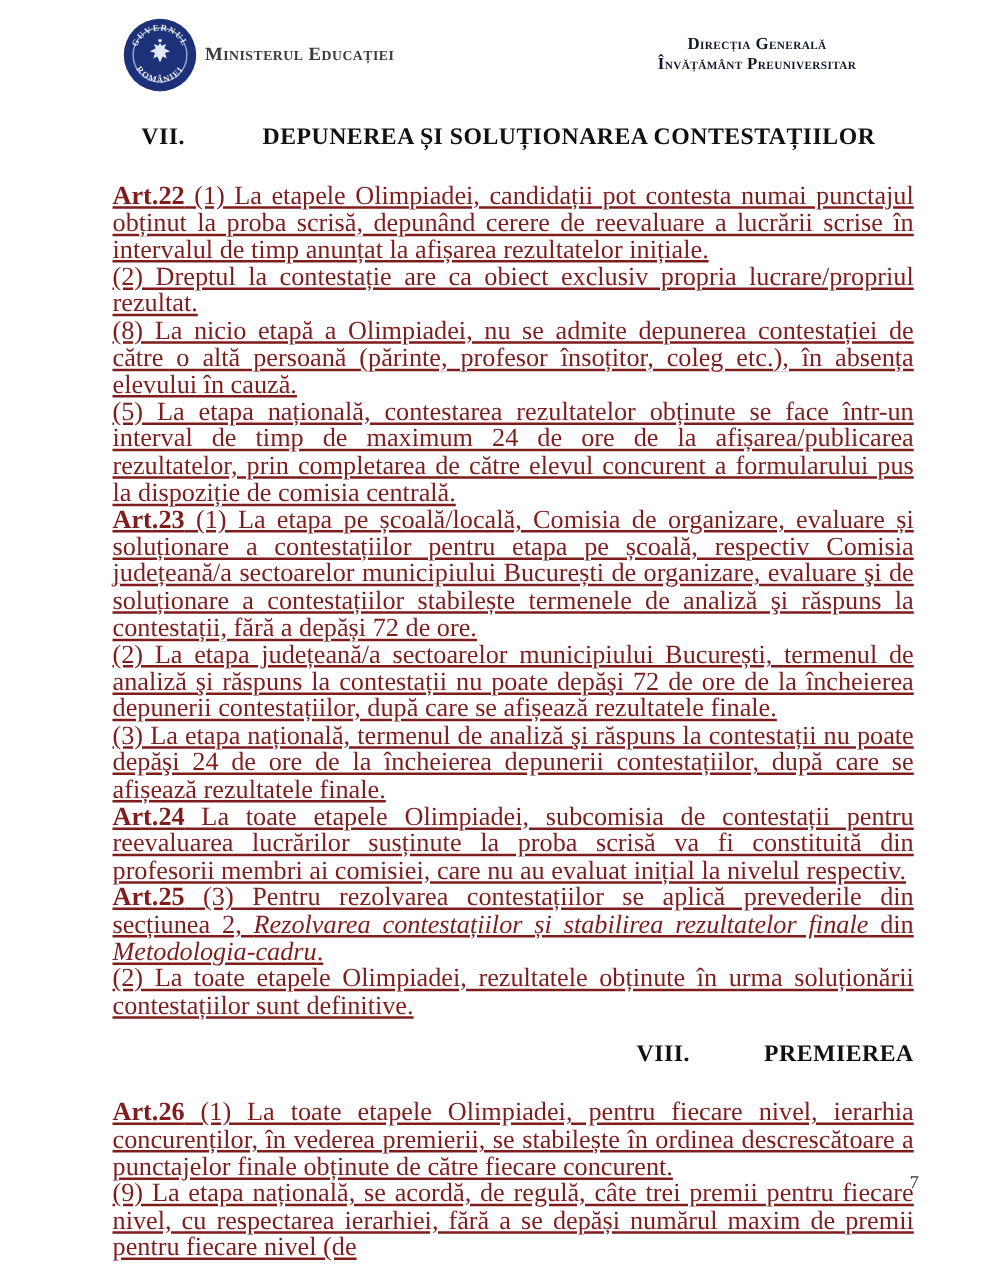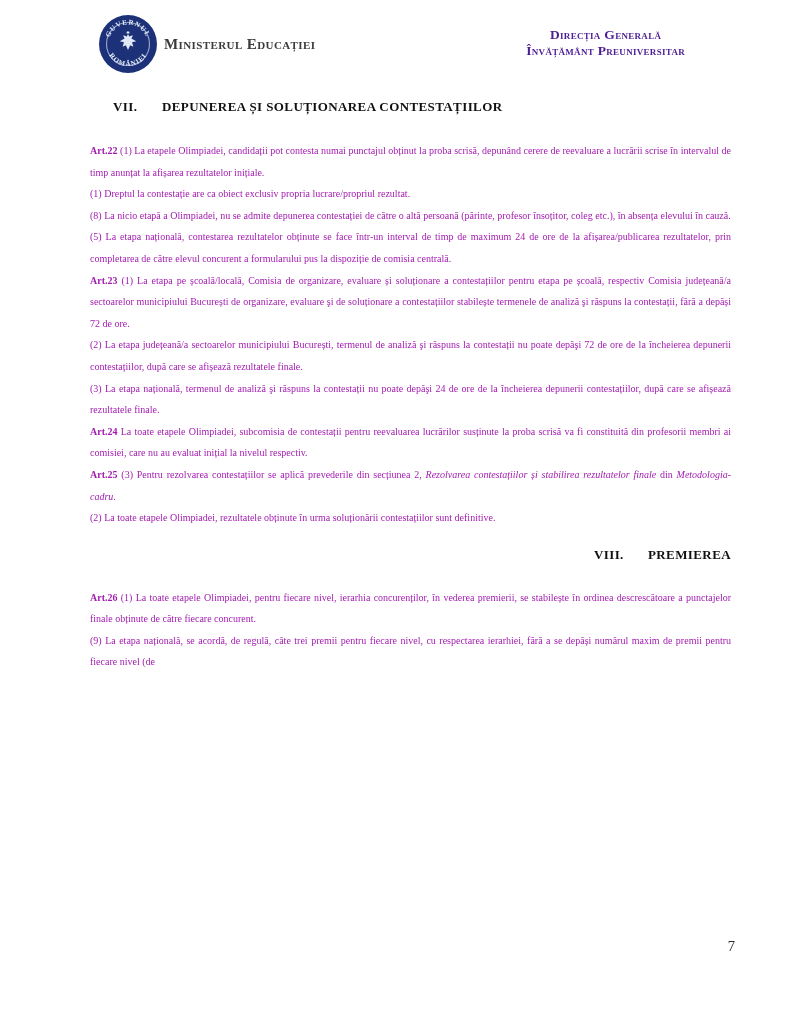--- a/index.html
+++ b/index.html
@@ -45,49 +45,51 @@
   }
   .header-right {
     margin-top: 13px;
     margin-right: 46px;
     text-align: center;
     font-variant: small-caps;
     font-weight: bold;
     font-size: 13.5px;
     line-height: 16px;
     letter-spacing: 0.3px;
-    color: #4c1d95;
+    color: #0f172a;
   }
   
   .content {
     position: absolute;
     left: 90px;
     top: 99px;
     width: 641px;
     color: #1b1b1b;
   }
   .section-heading {
     display: flex;
     font-weight: bold;
-    font-size: 13px;
+    font-size: 19px;
     letter-spacing: 0.4px;
     color: #111111;
     margin: 0 0 25px 0;
+    gap: 48px;
   }
   .heading-number { flex: 0 0 auto; }
   .sec-0 .section-heading { padding-left: 23px; }
   .sec-0 .heading-number { width: 49px; }
   .sec-1 .section-heading { padding-left: 3px; margin-top: 18px; margin-bottom: 24px; justify-content: flex-end; }
   .sec-1 .heading-number { width: 54px; }
   .para {
     margin: 0;
-    font-size: 10px;
+    font-size: 21px;
     line-height: 21.6px;
     text-align: justify;
-    color: #a21caf;
+    color: #7f1d1d;
+    text-decoration: underline;
   }
   .b { font-weight: bold; }
   .i { font-style: italic; }
   .page-number {
     position: absolute;
     top: 938px;
     right: 56px;
     font-size: 14.5px;
     color: #2b2b2b;
   }
@@ -125,21 +127,21 @@
     </div>
   </header>
 
   <main class="content">
       <section class="sec sec-0">
         <div class="section-heading">
           <span class="heading-number">VII.</span>
           <span class="heading-title">DEPUNEREA ȘI SOLUȚIONAREA CONTESTAȚIILOR</span>
         </div>
         <p class="para"><span class="b">Art.22</span><span> (1) La etapele Olimpiadei, candidații pot contesta numai punctajul obținut la proba scrisă, depunând cerere de reevaluare a lucrării scrise în intervalul de timp anunțat la afișarea rezultatelor inițiale.</span></p>
-        <p class="para"><span>(1) Dreptul la contestație are ca obiect exclusiv propria lucrare/propriul rezultat.</span></p>
+        <p class="para"><span>(2) Dreptul la contestație are ca obiect exclusiv propria lucrare/propriul rezultat.</span></p>
         <p class="para"><span>(8) La nicio etapă a Olimpiadei, nu se admite depunerea contestației de către o altă persoană (părinte, profesor însoțitor, coleg etc.), în absența elevului în cauză.</span></p>
         <p class="para"><span>(5) La etapa națională, contestarea rezultatelor obținute se face într-un interval de timp de maximum 24 de ore de la afișarea/publicarea rezultatelor, prin completarea de către elevul concurent a formularului pus la dispoziție de comisia centrală.</span></p>
         <p class="para"><span class="b">Art.23</span><span> (1) La etapa pe școală/locală, Comisia de organizare, evaluare și soluționare a contestațiilor pentru etapa pe școală, respectiv Comisia județeană/a sectoarelor municipiului București de organizare, evaluare şi de soluționare a contestațiilor stabilește termenele de analiză şi răspuns la contestații, fără a depăși 72 de ore.</span></p>
         <p class="para"><span>(2) La etapa județeană/a sectoarelor municipiului București, termenul de analiză şi răspuns la contestații nu poate depăşi 72 de ore de la încheierea depunerii contestațiilor, după care se afișează rezultatele finale.</span></p>
         <p class="para"><span>(3) La etapa națională, termenul de analiză şi răspuns la contestații nu poate depăşi 24 de ore de la încheierea depunerii contestațiilor, după care se afișează rezultatele finale.</span></p>
         <p class="para"><span class="b">Art.24</span><span> La toate etapele Olimpiadei, subcomisia de contestații pentru reevaluarea lucrărilor susținute la proba scrisă va fi constituită din profesorii membri ai comisiei, care nu au evaluat inițial la nivelul respectiv.</span></p>
         <p class="para"><span class="b">Art.25</span><span> (3) Pentru rezolvarea contestațiilor se aplică prevederile din secțiunea 2, </span><span class="i">Rezolvarea contestațiilor și stabilirea rezultatelor finale</span><span> din </span><span class="i">Metodologia-cadru</span><span>.</span></p>
         <p class="para"><span>(2) La toate etapele Olimpiadei, rezultatele obținute în urma soluționării contestațiilor sunt definitive.</span></p>
       </section>
       <section class="sec sec-1">

